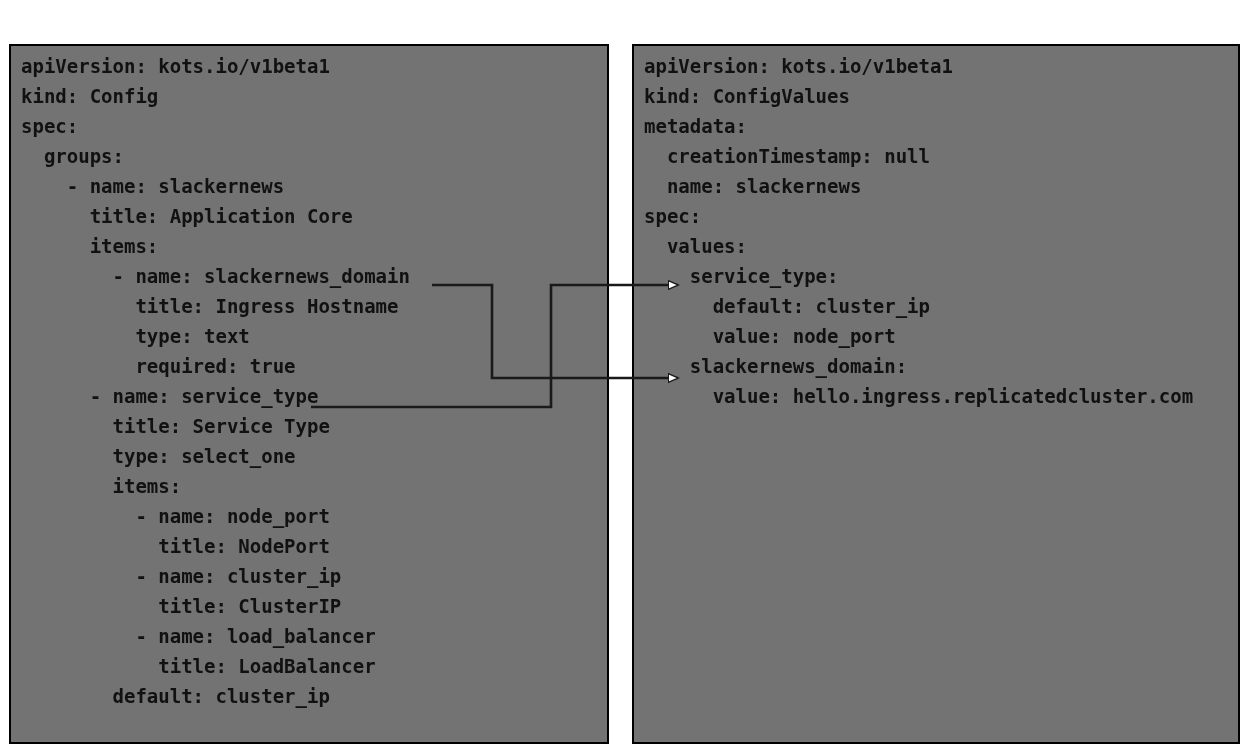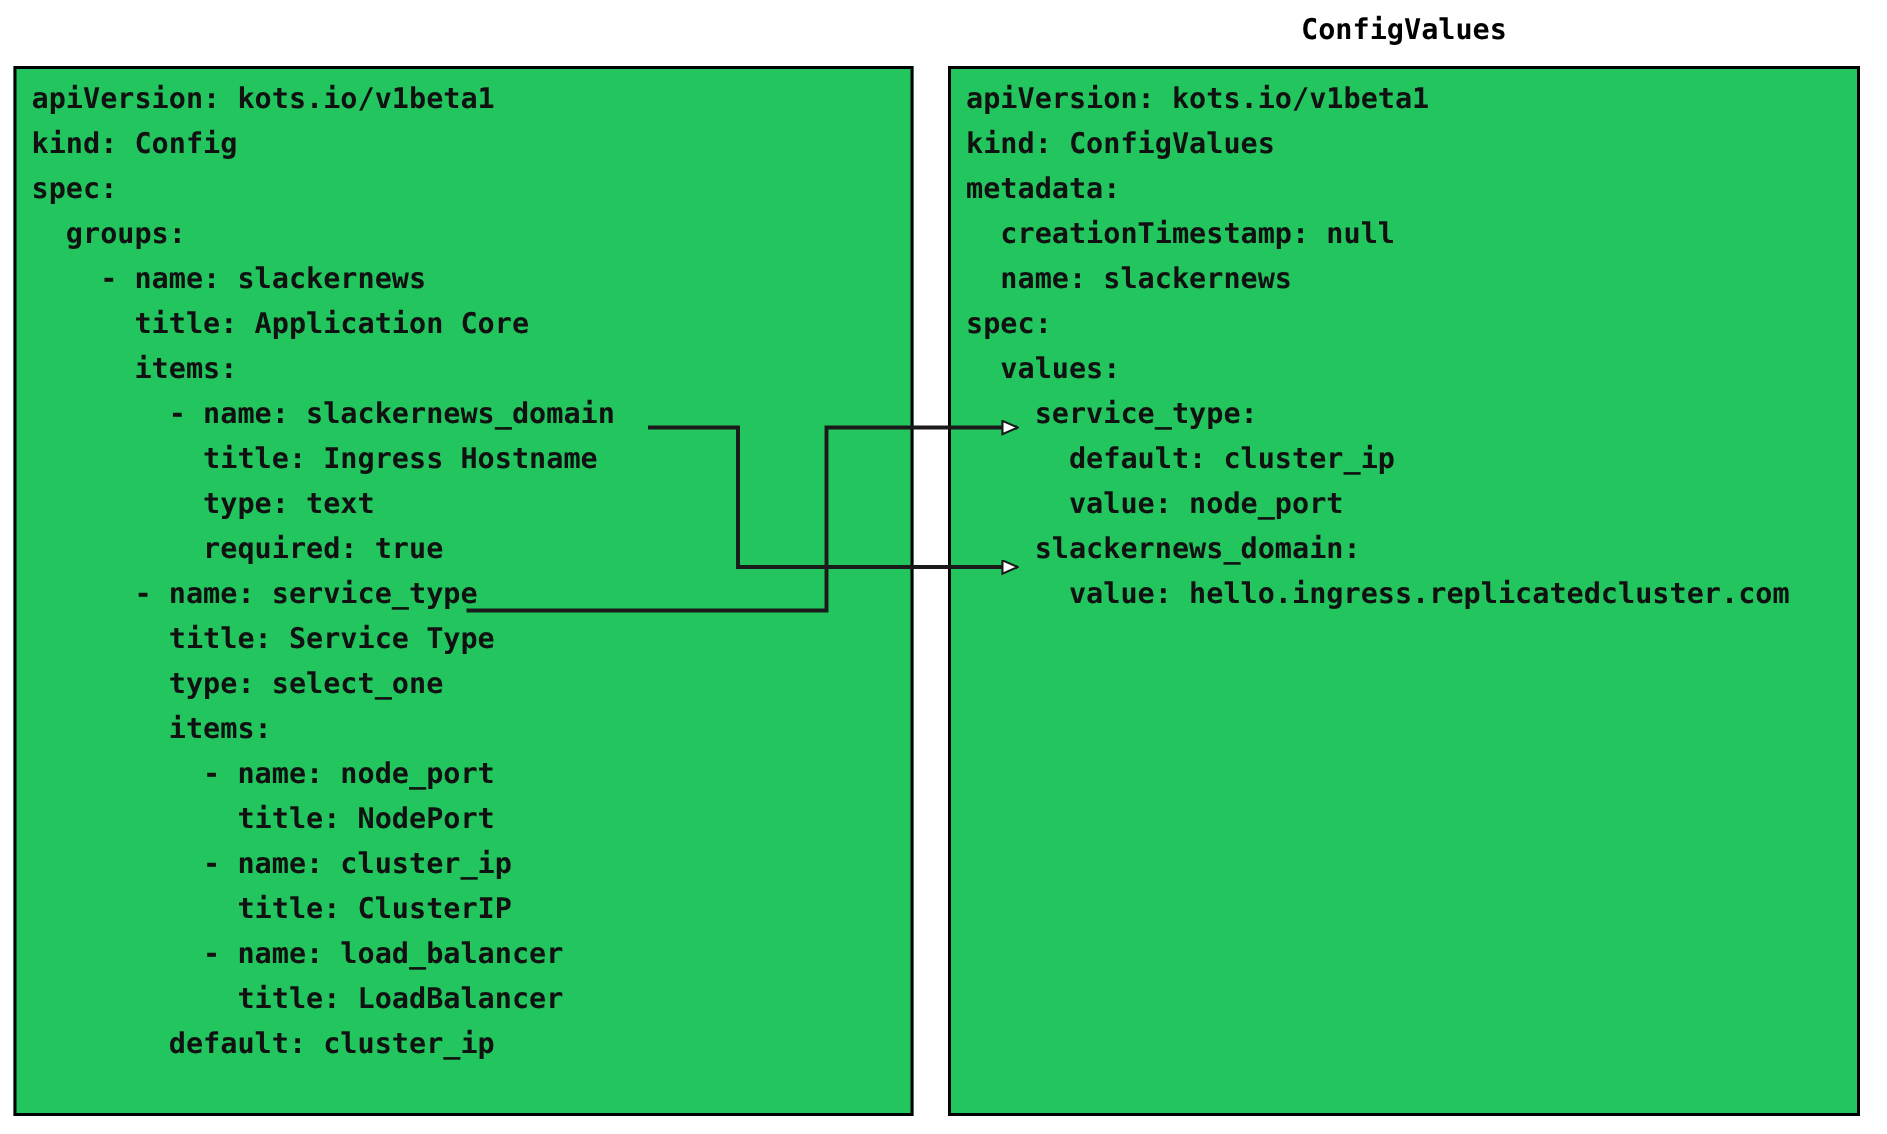--- a/index.html
+++ b/index.html
@@ -29,21 +29,21 @@
     text-align: center;
     white-space: pre;
     letter-spacing: 0px;
     top: 9px;
   }
   #title-config { left: 9px; width: 600px; }
   #title-configvalues { left: 632px; width: 608px; }
 
   .panel {
     position: absolute;
-    background: #22c55e;
+    background: #737373;
     border: 2px solid #000000;
     box-sizing: border-box;
     overflow: hidden;
   }
   #panel-config {
     left: 9px;
     top: 44px;
     width: 600px;
     height: 700px;
   }
@@ -84,21 +84,20 @@
 </head>
 <body>
 
 <div class="stage">
 
 
   <div class="panel" id="panel-config">
     <pre class="yaml" id="yaml-left"><span class="line">apiVersion: kots.io/v1beta1</span><span class="line">kind: Config</span><span class="line">spec:</span><span class="line">  groups:</span><span class="line">    - name: slackernews</span><span class="line">      title: Application Core</span><span class="line">      items:</span><span class="line">        - name: slackernews_domain</span><span class="line">          title: Ingress Hostname</span><span class="line">          type: text</span><span class="line">          required: true</span><span class="line">      - name: service_type</span><span class="line">        title: Service Type</span><span class="line">        type: select_one</span><span class="line">        items:</span><span class="line">          - name: node_port</span><span class="line">            title: NodePort</span><span class="line">          - name: cluster_ip</span><span class="line">            title: ClusterIP</span><span class="line">          - name: load_balancer</span><span class="line">            title: LoadBalancer</span><span class="line">        default: cluster_ip</span></pre>
   </div>
 
-  <div class="panel-title" id="title-configvalues">ConfigValues</div>
 
   <div class="panel" id="panel-configvalues">
     <pre class="yaml" id="yaml-right"><span class="line">apiVersion: kots.io/v1beta1</span><span class="line">kind: ConfigValues</span><span class="line">metadata:</span><span class="line">  creationTimestamp: null</span><span class="line">  name: slackernews</span><span class="line">spec:</span><span class="line">  values:</span><span class="line">    service_type:</span><span class="line">      default: cluster_ip</span><span class="line">      value: node_port</span><span class="line">    slackernews_domain:</span><span class="line">      value: hello.ingress.replicatedcluster.com</span></pre>
   </div>
 
   <svg class="connectors" id="connector-layer" viewBox="0 0 1258 756" xmlns="http://www.w3.org/2000/svg">
     <defs>
       <marker id="open-triangle" markerWidth="12" markerHeight="12" refX="10.5" refY="5" orient="auto" markerUnits="userSpaceOnUse">
         <path d="M 0.8 0.6 L 11 5 L 0.8 9.4 Z" fill="#ffffff" stroke="#1a1a1a" stroke-width="1.4" stroke-linejoin="miter"></path>
       </marker>

